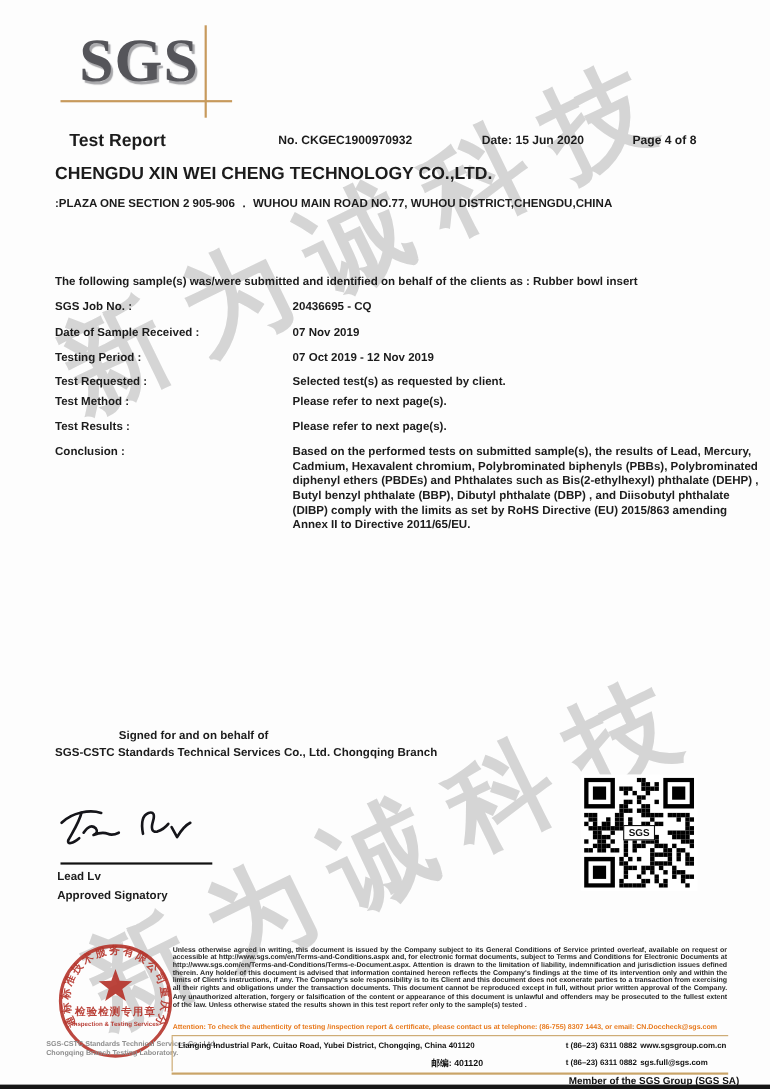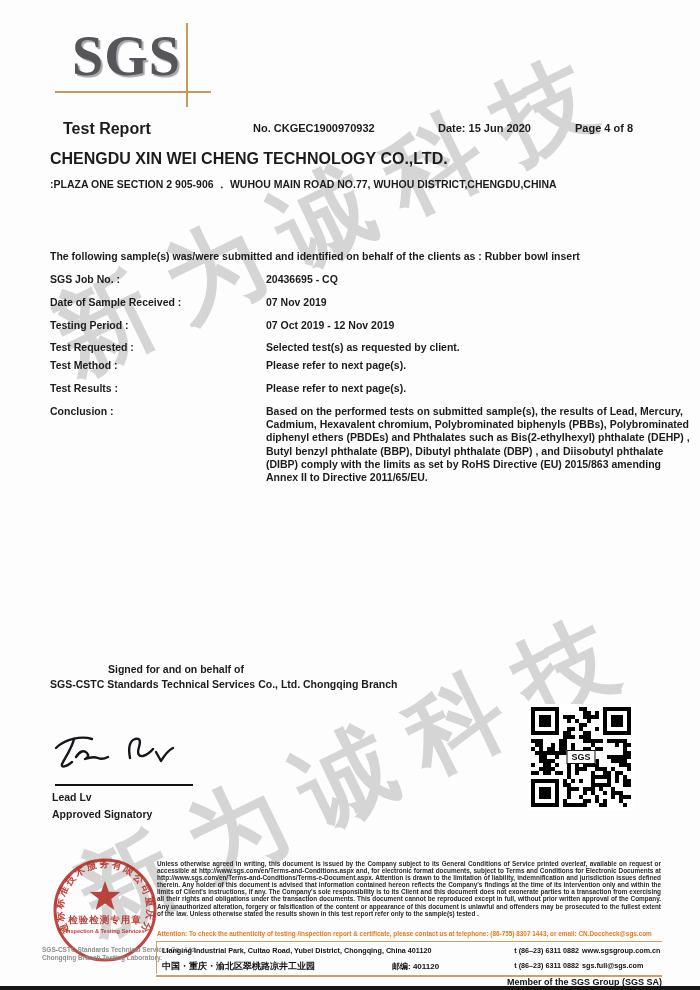--- a/index.html
+++ b/index.html
@@ -72,21 +72,21 @@
   .addr-topline{position:absolute; left:156px; top:941px; width:506px; height:1px; background:#c9a468;}
   .addr-vline{position:absolute; left:156px; top:942px; width:1px; height:32px; background:#c9a468;}
   .addr-block{position:absolute; left:162px; top:944px; width:500px;}
   .addr-row{position:relative; height:15px;}
   .addr-en{position:absolute; left:0; top:2px; width:318px; font-size:7.2px; font-weight:600; color:#111;}
   .addr-cn{position:absolute; left:0; top:1px; width:230px; font-size:9px; font-weight:700; color:#111;}
   .addr-post{position:absolute; left:230px; top:2px; font-size:8px; font-weight:700; color:#111;}
   .addr-tel{position:absolute; left:322px; top:2px; width:95px; font-size:7.2px; font-weight:600; color:#111;text-align:right;}
   .addr-net{position:absolute; left:420px; top:2px; width:80px; font-size:7.2px; font-weight:600; color:#111;}
   .addr-botline{position:absolute; left:156px; top:975px; width:506px; height:1.5px; background:#c9a468;}
-  .member{position:absolute; right:38px; top:977px; font-size:9px; font-weight:700; color:#111;}
+  .member{position:absolute; right:28px; top:977px; font-size:9px; font-weight:700; color:#111;}
   .bottom-bar{position:absolute; left:0; top:986px; width:700px; height:4px; background:#161616;}
 </style>
 </head>
 <body>
 
 <div class="page">
 
   <div class="watermark wm1">新为诚科技</div>
   <div class="watermark wm2">新为诚科技</div>
 
@@ -402,21 +402,20 @@
     <div class="addr-topline"></div>
     <div class="addr-vline"></div>
 
     <div class="addr-block">
       <div class="addr-row">
         <span class="addr-en">Lianging Industrial Park, Cuitao Road, Yubei District, Chongqing, China  401120</span>
         <span class="addr-tel">t (86–23) 6311 0882</span>
         <span class="addr-net">www.sgsgroup.com.cn</span>
       </div>
       <div class="addr-row">
-        <span class="addr-cn">中国・重庆・渝北区翠桃路凉井工业园</span>
         <span class="addr-post">邮编: 401120</span>
         <span class="addr-tel">t (86–23) 6311 0882</span>
         <span class="addr-net">sgs.full@sgs.com</span>
       </div>
     </div>
 
     <div class="addr-botline"></div>
     <div class="member">Member of the SGS Group (SGS SA)</div>
     <div class="bottom-bar"></div>
   </div>

